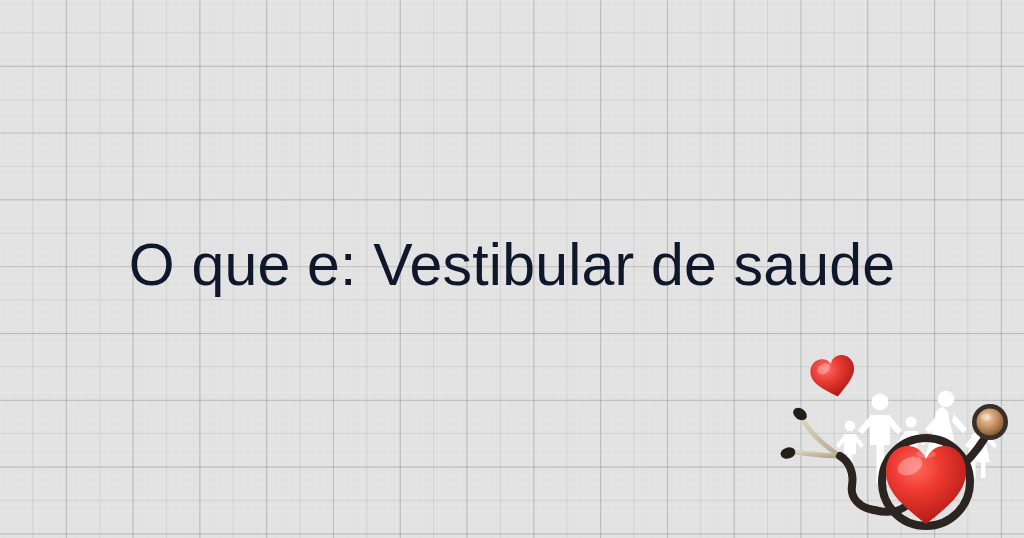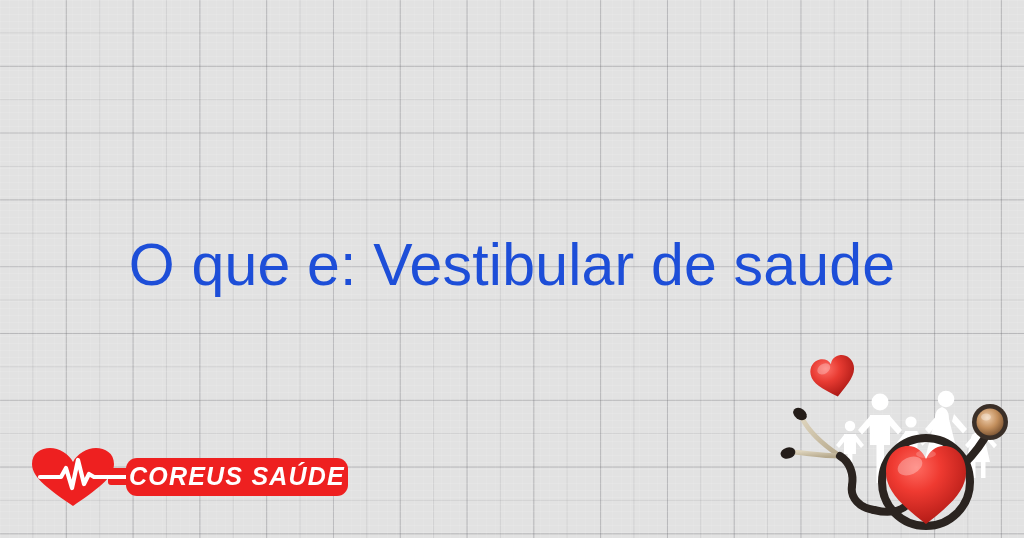--- a/index.html
+++ b/index.html
@@ -63,21 +63,21 @@
   
   #title {
     position: absolute;
     left: 0;
     right: 0;
     top: 232px;
     text-align: center;
     font-size: 59px;
     line-height: 66px;
     font-weight: 400;
-    color: #1d4ed8;
+    color: #0f172a;
     letter-spacing: 0.2px;
     white-space: nowrap;
     font-family: "Liberation Sans", sans-serif;
   }
 
   
   #brand-logo {
     position: absolute;
     left: 28px;
     top: 446px;
@@ -109,42 +109,20 @@
 <body>
 
 <div id="slide">
 
   <div id="grid-minor"></div>
   <div id="grid-major"></div>
   <div id="grid-texture"></div>
 
   <div id="title">O que e: Vestibular de saude</div>
 
-  <div id="brand-logo">
-    <svg width="322" height="62" viewBox="0 0 322 62" xmlns="http://www.w3.org/2000/svg">
-
-      <g>
-        <path d="M45 60
-                 C 22 44, 4 32, 4 18
-                 C 4 7, 13 2, 22 2
-                 C 31 2, 41 8, 45 16
-                 C 49 8, 59 2, 68 2
-                 C 77 2, 86 7, 86 18
-                 C 86 32, 68 44, 45 60 Z" fill="#ee2020"></path>
-
-        <rect x="80" y="22" width="28" height="17" rx="3" fill="#ee2020"></rect>
-
-        <path d="M12 31 H28 L33 31 L38 22 L44 42 L50 14 L56 38 L61 28 L66 31 H104" fill="none" stroke="#ffffff" stroke-width="4.2" stroke-linejoin="round" stroke-linecap="round"></path>
-      </g>
-
-      <rect x="98" y="12" width="222" height="38" rx="11" ry="11" fill="#ee2020"></rect>
-
-      <text x="209" y="39" class="brand-badge-text" text-anchor="middle">COREUS SAÚDE</text>
-    </svg>
-  </div>
 
   <div id="health-illustration">
     <svg width="240" height="182" viewBox="0 0 240 182" xmlns="http://www.w3.org/2000/svg">
 
       <defs>
         <radialGradient id="heartGlossBig" cx="38%" cy="28%" r="72%">
           <stop offset="0%" stop-color="#ff6a60"></stop>
           <stop offset="42%" stop-color="#ef3a31"></stop>
           <stop offset="100%" stop-color="#b51c17"></stop>
         </radialGradient>

